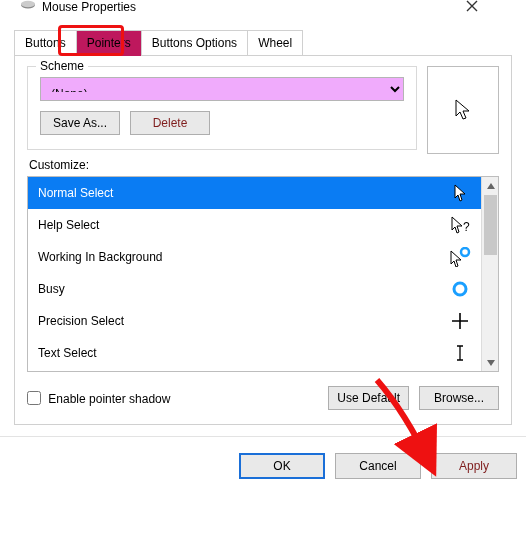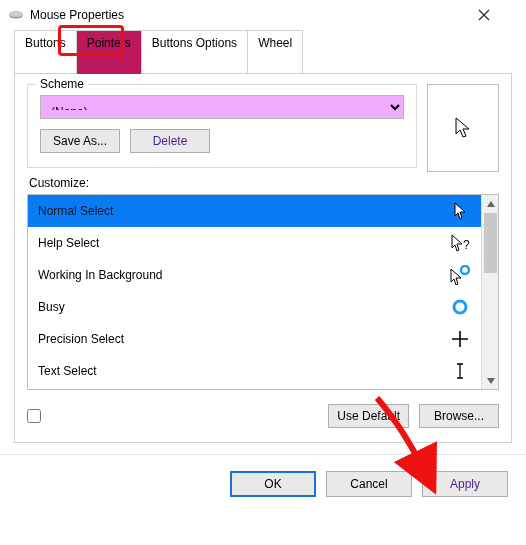--- a/index.html
+++ b/index.html
@@ -1,48 +1,48 @@
 <!DOCTYPE html>
 <html><head>
 <meta charset="utf-8">
 <style>
   * { box-sizing: border-box; font-family: "Segoe UI", Tahoma, sans-serif; font-size: 12px; }
   body { margin: 0; background: #fff; }
   .window { width: 526px; height: 545px; background: #fff; position: relative; }
-  .titlebar { display: flex; align-items: center; height: 30px; padding: 0 8px; }
+  .titlebar { display: flex; height: 30px; padding: 0 20px; }
   .titlebar .icon { width: 16px; height: 10px; margin-right: 6px; }
   .titlebar .title { flex: 1; }
   .titlebar .close { width: 40px; text-align: center; font-size: 14px; }
   .tabs { display: flex; padding: 0 14px; position: relative; }
-  .tab { padding: 5px 10px 24px; border: 1px solid #d0d0d0; border-bottom: none; background: #fff; position: relative; margin-right: -1px; cursor: default; }
+  .tab { padding: 5px 10px 6px; border: 1px solid #d0d0d0; border-bottom: none; background: #fff; position: relative; margin-right: -1px; cursor: default; }
   .tab.active { background: #be185d; z-index: 2; }
   .tab-highlight { position: absolute; border: 3px solid #e11; border-radius: 4px; pointer-events: none; z-index: 5; }
   .panel { border: 1px solid #d0d0d0; margin: 0 14px 10px; padding: 10px 12px 14px; position: relative; top: -1px; }
   .group { border: 1px solid #d9d9d9; padding: 10px 12px 14px; position: relative; margin-bottom: 0; }
   .group-label { position: absolute; top: -8px; left: 8px; background: #fff; padding: 0 4px; }
   select.scheme { width: 100%; height: 24px; background: #f0abfc; border: 1px solid #b5b5b5; padding: 8px 6px; }
   .scheme-btns { display: flex; gap: 10px; justify-content: flex-start; margin-top: 10px; }
   .btn { min-width: 80px; height: 24px; background: #e9e9e9; border: 1px solid #aeaeae; padding: 0 8px; cursor: default; }
-  .btn:disabled { color: #4c1d95; }
+  .btn:disabled { color: #7f1d1d; }
   .preview { width: 72px; height: 88px; border: 1px solid #bdbdbd; display: flex; align-items: center; justify-content: center; margin-left: 10px; }
   .section-row1 { display: flex; align-items: flex-start; }
   .customize-label { margin: 4px 0 4px 2px; }
   .listbox-wrap { display: flex; border: 1px solid #bdbdbd; height: 196px; }
   .listbox { flex: 1; overflow: hidden; }
   .scroll { width: 17px; background: #f0f0f0; border-left: 1px solid #dcdcdc; position: relative; }
   .scroll .up, .scroll .down { position: absolute; left: 0; width: 17px; height: 17px; display: flex; align-items: center; justify-content: center; color: #555; }
   .scroll .up { top: 0; } .scroll .down { bottom: 0; }
   .scroll .thumb { position: absolute; left: 2px; top: 18px; width: 13px; height: 60px; background: #c8c8c8; }
   .li { display: flex; align-items: center; justify-content: space-between; height: 32px; padding: 0 10px; border-bottom: 0; }
-  .li.selected { background: #0a7cf3; color: #0f172a; }
+  .li.selected { background: #0a7cf3; color: #ffffff; }
   .li .glyph { width: 22px; display: flex; align-items: center; justify-content: center; }
   .below { display: flex; align-items: center; margin-top: 14px; gap: 10px; }
   .below .spacer { flex: 1; }
   input[type=checkbox] { width: 14px; height: 14px; margin: 0 4px 0 0; vertical-align: -2px; }
-  .dlg-btns { display: flex; gap: 10px; justify-content: flex-end; padding: 16px 18px 0; border-top: 1px solid #e3e3e3; margin-top: 6px; }
+  .dlg-btns { display: flex; gap: 10px; justify-content: flex-end; padding: 16px 9px 0; border-top: 1px solid #e3e3e3; margin-top: 6px; }
   .dlg-btns .btn { min-width: 86px; height: 26px; }
   .btn.primary { border: 2px solid #1a6fd8; background: #e9e9e9; }
   .arrow-ann { position: absolute; pointer-events: none; z-index: 6; }
   svg { display: block; }
 </style>
 </head>
 <body>
 
 <div class="window">
 
@@ -157,20 +157,21 @@
             <svg width="8" height="6">
               <path d="M4 6 L8 0 L0 0 Z" fill="#666"></path>
             </svg>
           </div>
       </div>
     </div>
 
     <div class="below">
       <label>
         <input type="checkbox" style="">
+        <span>Enable pointer shadow</span>
       </label>
       <div class="spacer"></div>
       <button class="btn">Use Default</button>
       <button class="btn">Browse...</button>
     </div>
 
     <svg class="arrow-ann" style="left:350px; top:316px;" width="90" height="110" viewBox="0 0 90 110">
       <defs>
           <marker id="ah" markerWidth="8" markerHeight="8" refX="6" refY="4" orient="auto">
             <path d="M0 0 L8 4 L0 8 Z" fill="#e11"></path>

